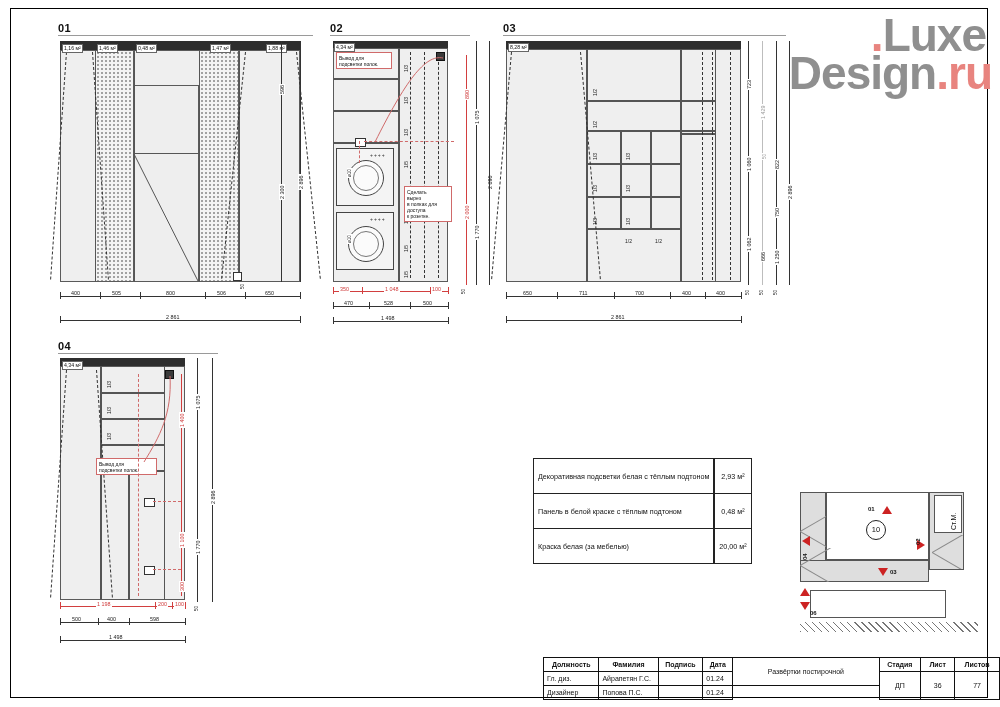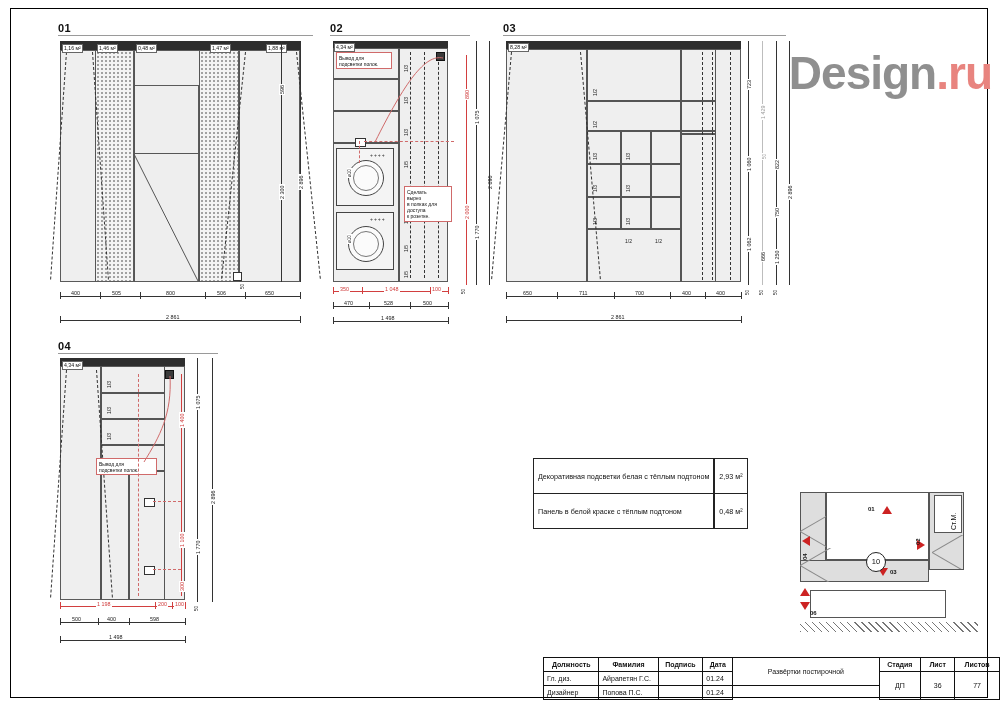--- a/index.html
+++ b/index.html
@@ -98,21 +98,21 @@
   .kp-x:before{transform:rotate(30deg);} .kp-x:after{transform:rotate(-30deg);}
   .tri{position:absolute;width:0;height:0;}
   .tri.up{border-left:5px solid transparent;border-right:5px solid transparent;border-bottom:8px solid #cc2222;}
   .tri.down{border-left:5px solid transparent;border-right:5px solid transparent;border-top:8px solid #cc2222;}
   .tri.left{border-top:5px solid transparent;border-bottom:5px solid transparent;border-right:8px solid #cc2222;}
   .tri.right{border-top:5px solid transparent;border-bottom:5px solid transparent;border-left:8px solid #cc2222;}
   .kp-num{position:absolute;font-size:6px;color:#111;font-weight:bold;}
   .kp-num.v{transform:rotate(-90deg);transform-origin:left top;}
   .roomcircle{
     position:absolute;width:18px;height:18px;border:1px solid #222;border-radius:50%;
-    font-size:7.5px;text-align:center;line-height:18px;color:#111;background:#fff;margin-top:32px;
+    font-size:7.5px;text-align:center;line-height:18px;color:#111;background:#fff;
   }
   .stm{
     position:absolute;font-size:7px;color:#111;transform:rotate(-90deg);transform-origin:left top;
   }
   .ground{
     position:absolute;
     background:repeating-linear-gradient(45deg,#777 0 1px,transparent 1px 5px);
   }
   
   #wm{position:absolute;right:6px;top:8px;width:230px;height:100px;pointer-events:none;}
@@ -126,20 +126,23 @@
   }
   #wm .dot,#wm .ru{color:#e8847f;}
 </style>
 </head>
 <body>
 
 <div id="sheet">
   <div id="frame"></div>
 
   <div id="wm">
+    <div class="l1">
+      <span class="dot">.</span><span>Luxe</span>
+    </div>
     <div class="l2">
       <span>Design</span><span class="dot">.</span><span class="ru">ru</span>
     </div>
   </div>
 
   <div>
     <div class="panel-label" style="left:58px;top:22px;">01</div>
     <div class="panel-rule" style="left:58px;top:35px;width:255px;"></div>
 
     <div class="darkcap" style="left:60px;top:41px;width:240px;height:9px;"></div>
@@ -444,20 +447,27 @@
               <div class="swatch-hatch"></div>
             </td>
         <td class="cellc">2,93 м²</td>
       </tr>
       <tr>
         <td>Панель в белой краске с тёплым подтоном</td>
         <td style="padding:0;">
               <div class="swatch-plain"></div>
             </td>
         <td class="cellc">0,48 м²</td>
+      </tr>
+      <tr>
+        <td>Краска белая (за мебелью)</td>
+        <td style="padding:0;">
+              <div class="swatch-empty"></div>
+            </td>
+        <td class="cellc">20,00 м²</td>
       </tr>
     </tbody>
       </table>
   </div>
 
   <div id="keyplan" style="left:800px;top:480px;width:180px;height:155px;">
     <div class="kp-rect kp-fill" style="left:0px;top:12px;width:26px;height:78px;"></div>
     <div class="kp-x" style="left:0px;top:12px;width:26px;height:78px;"></div>
     <div class="kp-rect kp-white" style="left:26px;top:12px;width:103px;height:68px;"></div>
     <div class="kp-rect kp-fill" style="left:129px;top:12px;width:35px;height:78px;"></div>

